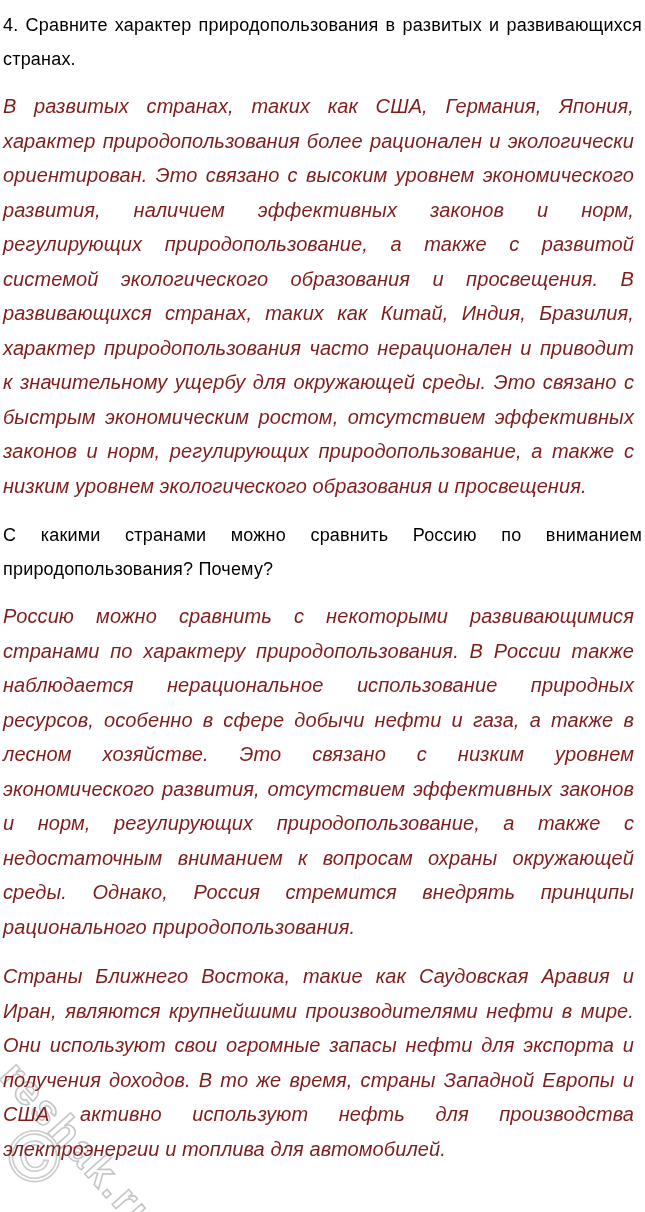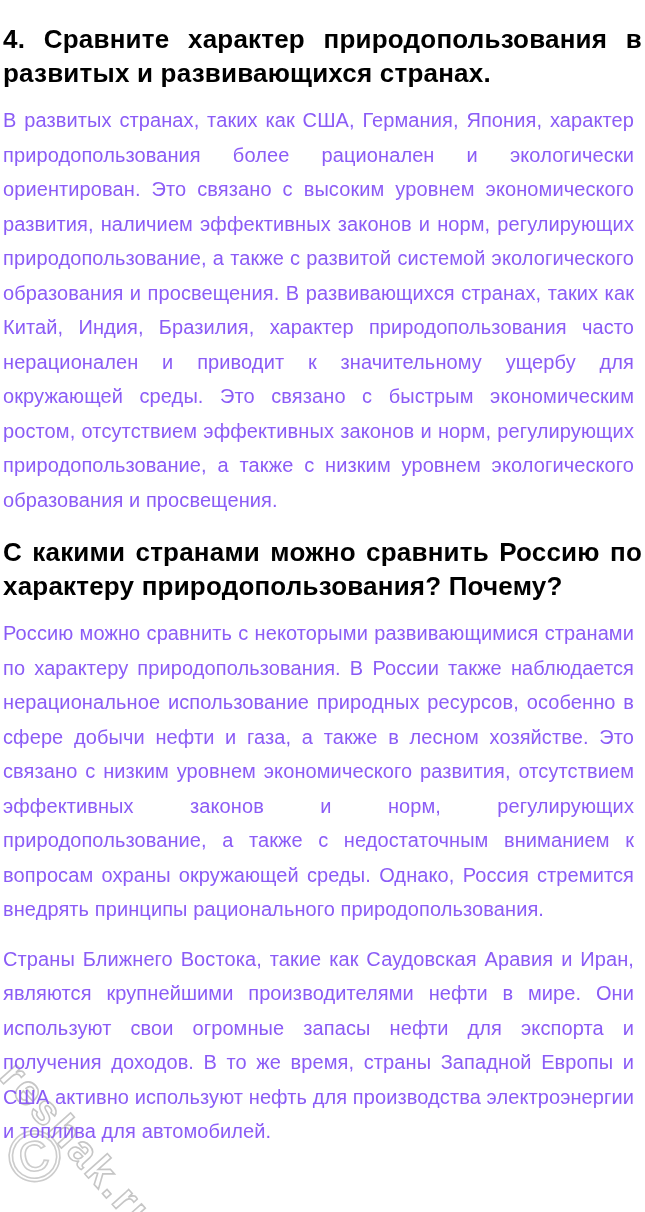--- a/index.html
+++ b/index.html
@@ -15,36 +15,37 @@
     overflow: hidden;
     font-family: "Liberation Sans", sans-serif;
     box-sizing: border-box;
     padding: 4px 3px 0 3px;
   }
   .content {
     position: relative;
     z-index: 2;
   }
   .section-heading {
-    font-size: 26px;
-    font-weight: bold;
+    font-size: 18px;
+    font-weight: normal;
     line-height: 34px;
     color: #000000;
     text-align: justify;
-    margin: 18px 0 13px 0;
+    margin: 4px 0 13px 0;
     letter-spacing: 0.2px;
   }
   .section-body {
     font-size: 20px;
     font-weight: normal;
     line-height: 34.5px;
-    color: #8b5cf6;
+    color: #7f1d1d;
     text-align: justify;
     margin: 0 8px 15px 0;
     letter-spacing: 0.1px;
+    font-style: italic;
   }
   .watermark {
     position: absolute;
     z-index: 1;
     left: 0;
     top: 0;
     width: 100%;
     height: 100%;
     pointer-events: none;
   }
@@ -84,21 +85,21 @@
   </div>
 
   <div class="content">
 
     <div class="section">
       <div class="section-heading">4. Сравните характер природопользования в развитых и развивающихся странах.</div>
       <p class="section-body">В развитых странах, таких как США, Германия, Япония, характер природопользования более рационален и экологически ориентирован. Это связано с высоким уровнем экономического развития, наличием эффективных законов и норм, регулирующих природопользование, а также с развитой системой экологического образования и просвещения. В развивающихся странах, таких как Китай, Индия, Бразилия, характер природопользования часто нерационален и приводит к значительному ущербу для окружающей среды. Это связано с быстрым экономическим ростом, отсутствием эффективных законов и норм, регулирующих природопользование, а также с низким уровнем экологического образования и просвещения.</p>
     </div>
 
     <div class="section">
-      <div class="section-heading">С какими странами можно сравнить Россию по характеру природопользования? Почему?</div>
+      <div class="section-heading">С какими странами можно сравнить Россию по вниманием природопользования? Почему?</div>
       <p class="section-body">Россию можно сравнить с некоторыми развивающимися странами по характеру природопользования. В России также наблюдается нерациональное использование природных ресурсов, особенно в сфере добычи нефти и газа, а также в лесном хозяйстве. Это связано с низким уровнем экономического развития, отсутствием эффективных законов и норм, регулирующих природопользование, а также с недостаточным вниманием к вопросам охраны окружающей среды. Однако, Россия стремится внедрять принципы рационального природопользования.</p>
     </div>
 
     <div class="section">
       <p class="section-body">Страны Ближнего Востока, такие как Саудовская Аравия и Иран, являются крупнейшими производителями нефти в мире. Они используют свои огромные запасы нефти для экспорта и получения доходов. В то же время, страны Западной Европы и США активно используют нефть для производства электроэнергии и топлива для автомобилей.</p>
     </div>
 
   </div>
 
 </div>

